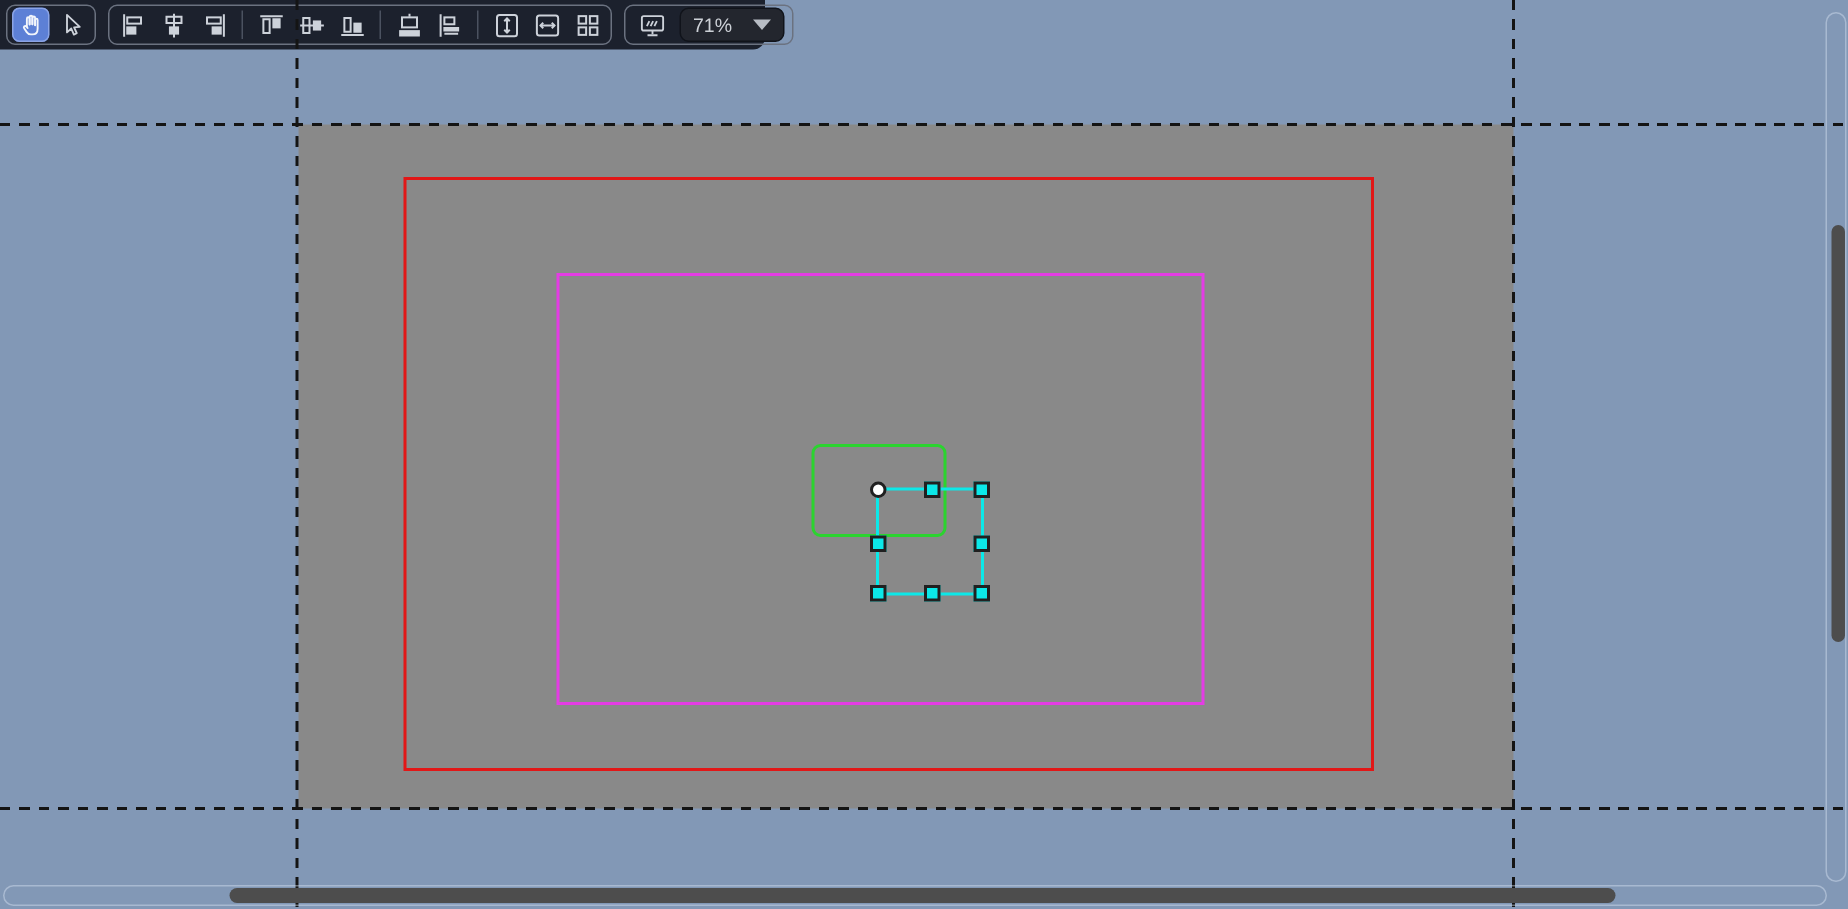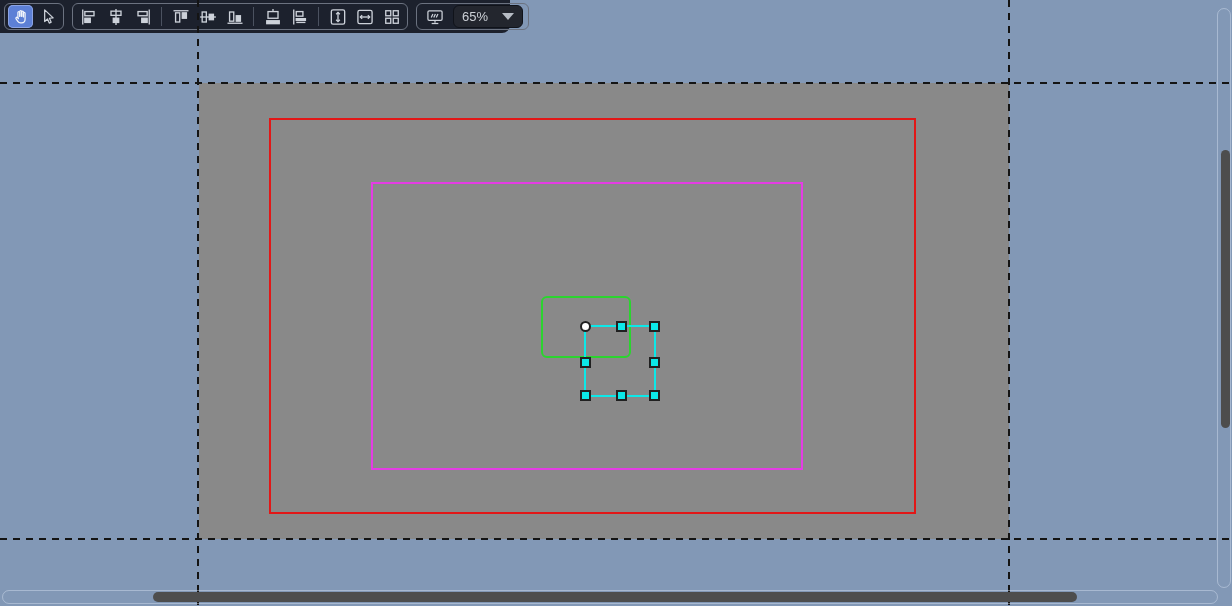--- a/index.html
+++ b/index.html
@@ -227,21 +227,21 @@
         <rect x="3.5" y="4.5" width="17" height="11.5" rx="1.5"></rect>
             <line x1="12" y1="16" x2="12" y2="19"></line>
             <line x1="8" y1="19.8" x2="16" y2="19.8"></line>
         <line x1="7.5" y1="12.5" x2="9.5" y2="8.5"></line>
             <line x1="10.5" y1="12.5" x2="12.5" y2="8.5"></line>
             <line x1="13.5" y1="12.5" x2="15.5" y2="8.5"></line>
       </svg>
         </span>
     </button>
     <div class="zoom-dd">
-      <span class="zoom-val">65%</span>
+      <span class="zoom-val">71%</span>
       <span class="dd-arrow"></span>
     </div>
   </div>
 </div>
 
 <div class="hscroll-track"></div>
 <div class="hscroll-thumb" style="background-color: rgb(77, 77, 77);"></div>
 <div class="vscroll-track"></div>
 <div class="vscroll-thumb" style="background-color: rgb(77, 77, 77);"></div>
 

